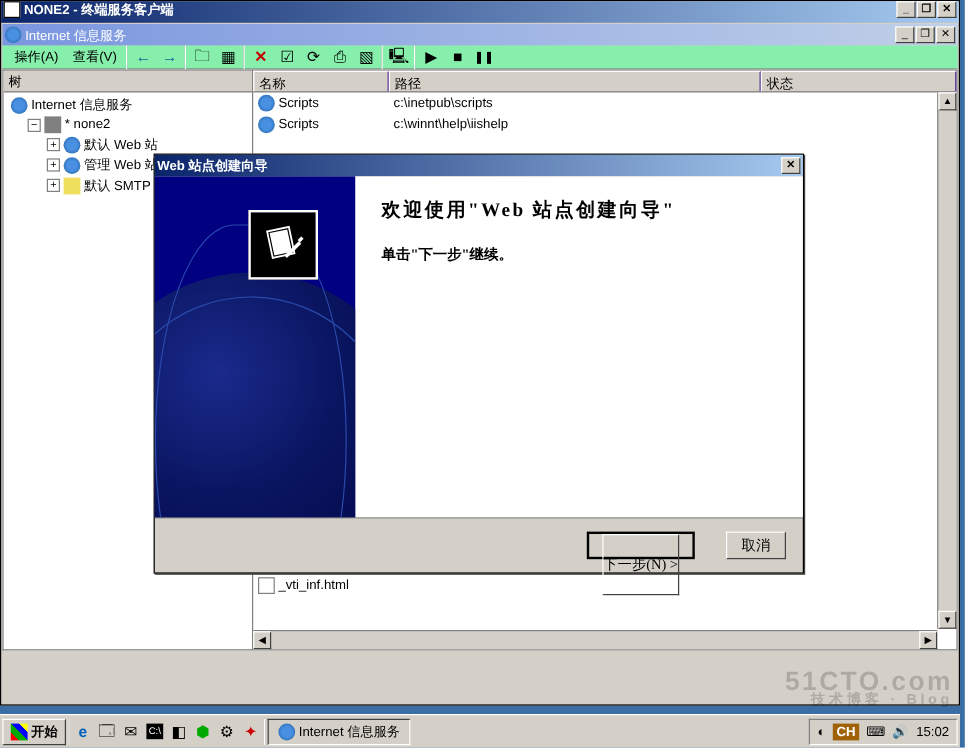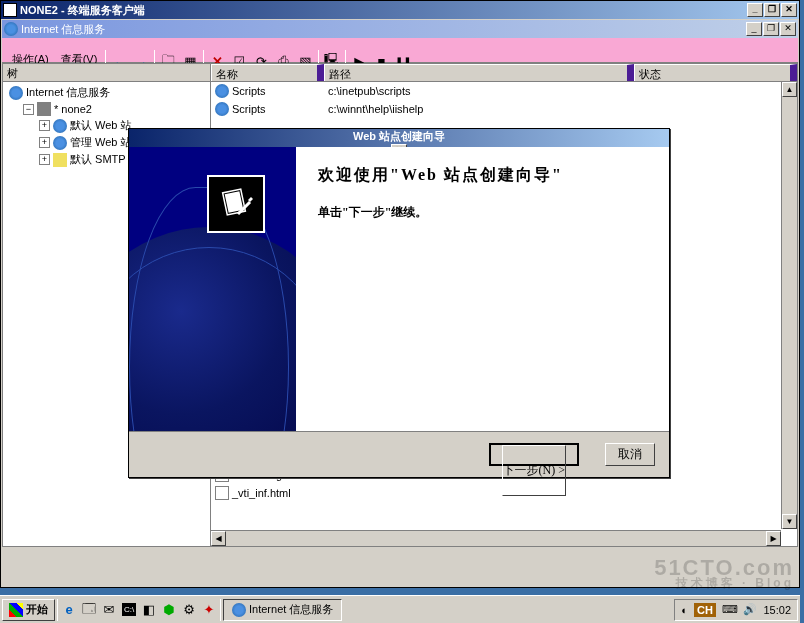--- a/index.html
+++ b/index.html
@@ -1,63 +1,63 @@
 <!DOCTYPE html>
 <html><head>
 <meta charset="utf-8">
 <style>
 * { box-sizing: border-box; margin: 0; padding: 0; }
 body { font-family: "Microsoft Sans Serif", Tahoma, sans-serif; font-size: 11px; background: #3a6ea5; width: 804px; height: 623px; overflow: hidden; position: relative; }
 
 
 .outer-window { position: absolute; top: 0; left: 0; width: 800px; height: 588px; background: #d4d0c8; border: 1px solid #000; }
-.titlebar { height: 18px; background: linear-gradient(to right, #0a246a, #a6caf0); color: #fff; display: flex; align-items: center; padding: 0 2px; font-weight: bold; font-size: 11px; }
+.titlebar { height: 18px; background: linear-gradient(to right, #0a246a, #a6caf0); color: #fff; display: flex; padding: 0 2px; font-weight: bold; font-size: 11px; }
 .titlebar .icon { width: 14px; height: 14px; margin-right: 3px; background: #fff; border: 1px solid #000; }
 .titlebar .title { flex: 1; }
 .win-btns { display: flex; gap: 1px; }
 .win-btn { width: 16px; height: 14px; background: #d4d0c8; border: 1px solid #fff; border-right-color: #404040; border-bottom-color: #404040; font-size: 9px; text-align: center; line-height: 11px; color: #000; cursor: pointer; }
 
 
 .inner-window { position: absolute; top: 19px; left: 1px; right: 1px; height: 548px; background: #d4d0c8; }
 .inner-title { height: 18px; background: linear-gradient(to right, #7a96df, #c0d0e8); color: #fff; display: flex; align-items: center; padding: 0 2px; font-size: 11px; }
 .inner-title .icon { width: 14px; height: 14px; margin-right: 3px; }
 
 
-.menubar { height: 20px; display: flex; align-items: flex-start; padding: 12px 4px; background: #f9a8d4; border-bottom: 1px solid #808080; }
+.menubar { height: 20px; display: flex; align-items: center; padding: 0 4px; background: #86efac; border-bottom: 1px solid #808080; }
 .menu-item { padding: 2px 6px; cursor: pointer; }
 .tb-sep { width: 1px; height: 20px; background: #808080; border-right: 1px solid #fff; margin: 0 2px; }
 .tb-btn { width: 22px; height: 22px; display: flex; align-items: center; justify-content: center; border: 1px solid transparent; cursor: pointer; }
 .tb-btn span { font-size: 13px; }
 
 
 .content { display: flex; height: calc(100% - 64px); }
 .tree-panel { width: 208px; border: 1px solid #808080; border-right: none; background: #fff; display: flex; flex-direction: column; }
 .tree-header { height: 18px; background: #d4d0c8; border-bottom: 1px solid #808080; padding: 2px 4px; font-size: 11px; }
 .tree-body { flex: 1; padding: 2px; overflow: auto; }
 .tree-node { display: flex; align-items: center; padding: 1px 0; font-size: 11px; white-space: nowrap; cursor: pointer; }
 .tree-node .expander { width: 11px; height: 11px; border: 1px solid #808080; text-align: center; line-height: 8px; font-size: 9px; margin-right: 3px; background: #fff; }
 .tree-node .tree-icon { width: 14px; height: 14px; margin-right: 3px; display: inline-block; }
 .indent-1 { padding-left: 4px; }
 .indent-2 { padding-left: 18px; }
 .indent-3 { padding-left: 34px; }
 
 .list-panel { flex: 1; border: 1px solid #808080; background: #fff; display: flex; flex-direction: column; position: relative; }
 .list-header { height: 18px; background: #d4d0c8; display: flex; border-bottom: 1px solid #808080; }
-.col-header { padding: 2px 4px; border-right: 7px solid #4c1d95; border-top: 1px solid #fff; border-left: 1px solid #fff; font-size: 11px; cursor: pointer; }
+.col-header { padding: 2px 4px; border-right: 1px solid #4c1d95; border-top: 1px solid #fff; border-left: 1px solid #fff; font-size: 11px; cursor: pointer; }
 .list-body { flex: 1; overflow: auto; }
 .list-row { display: flex; padding: 1px 0; font-size: 11px; }
 .list-cell { padding: 1px 4px; display: flex; align-items: center; }
 .list-cell .file-icon { width: 14px; height: 14px; margin-right: 3px; display: inline-block; }
 .scrollbar-v { position: absolute; right: 0; top: 18px; bottom: 17px; width: 16px; background: #d4d0c8; border-left: 1px solid #808080; }
 .scrollbar-h { position: absolute; left: 0; right: 16px; bottom: 0; height: 16px; background: #d4d0c8; border-top: 1px solid #808080; }
 .scroll-btn { width: 15px; height: 15px; background: #d4d0c8; border: 1px solid #fff; border-right-color: #404040; border-bottom-color: #404040; position: absolute; font-size: 8px; text-align: center; line-height: 13px; }
 
 
 .wizard { position: absolute; left: 128px; top: 128px; width: 542px; height: 350px; background: #d4d0c8; border: 1px solid #000; box-shadow: 1px 1px 0 #404040; z-index: 100; }
-.wizard-title { height: 18px; background: linear-gradient(to right, #0a246a, #a6caf0); color: #fff; display: flex; align-items: center; padding: 0 2px; font-weight: bold; font-size: 11px; flex-direction: column; }
+.wizard-title { height: 18px; background: linear-gradient(to right, #0a246a, #a6caf0); color: #fff; display: flex; align-items: center; padding: 0 2px; font-weight: bold; font-size: 11px; }
 .wizard-body { display: flex; height: 284px; }
 .wizard-side { width: 167px; background: #000080; position: relative; overflow: hidden; }
 .wizard-globe { position: absolute; left: -60px; top: 80px; width: 280px; height: 280px; border-radius: 50%; background: radial-gradient(circle at 40% 30%, #1a2a8c 0%, #0a1560 40%, #000040 100%); }
 .wizard-globe::before, .wizard-globe::after { content: ""; position: absolute; border: 1px solid #2a4aac; border-radius: 50%; }
 .wizard-globe::before { left: 20px; top: 20px; right: 20px; bottom: 20px; }
 .wizard-globe::after { left: 60px; top: -40px; right: 60px; bottom: -40px; border-radius: 50% / 60%; }
 .wizard-icon-box { position: absolute; left: 78px; top: 28px; width: 58px; height: 58px; background: #000; border: 2px solid #fff; display: flex; align-items: center; justify-content: center; }
 .wizard-icon-box svg { width: 40px; height: 40px; }
 .wizard-main { flex: 1; padding: 18px 22px; background: #fff; }
 .wizard-heading { font-family: "SimSun", serif; font-size: 16px; font-weight: bold; margin-bottom: 18px; letter-spacing: 2px; }

